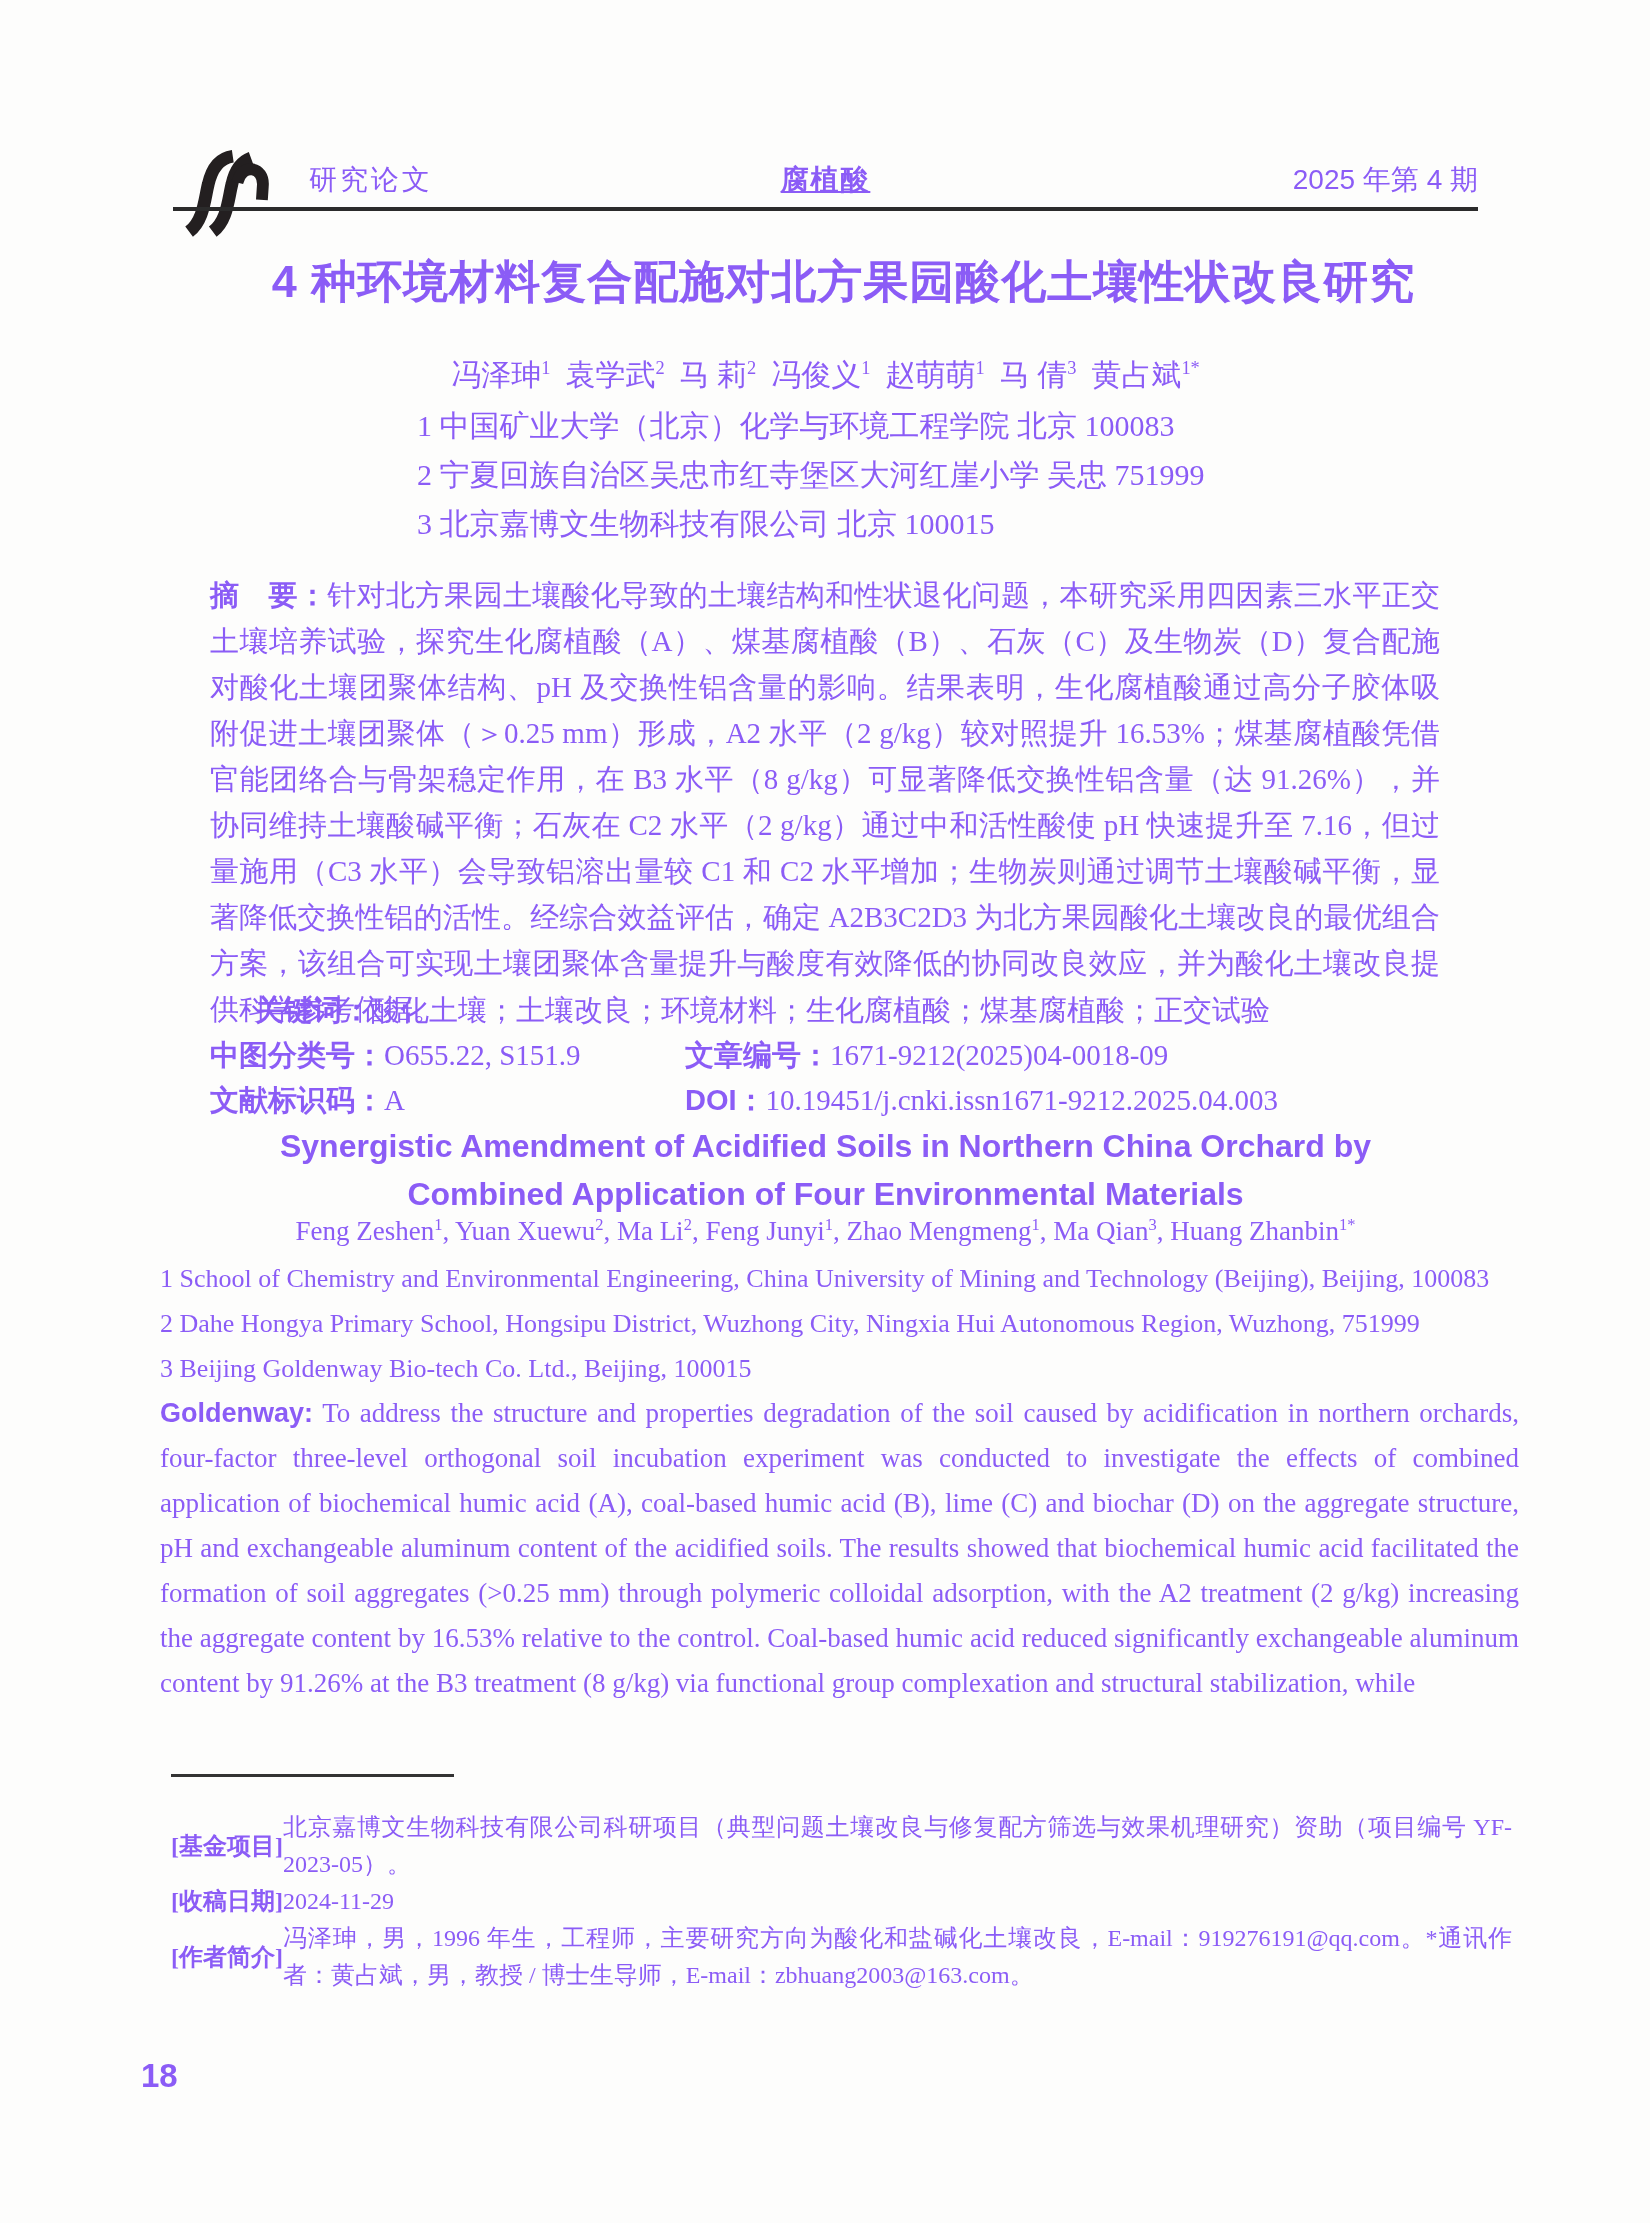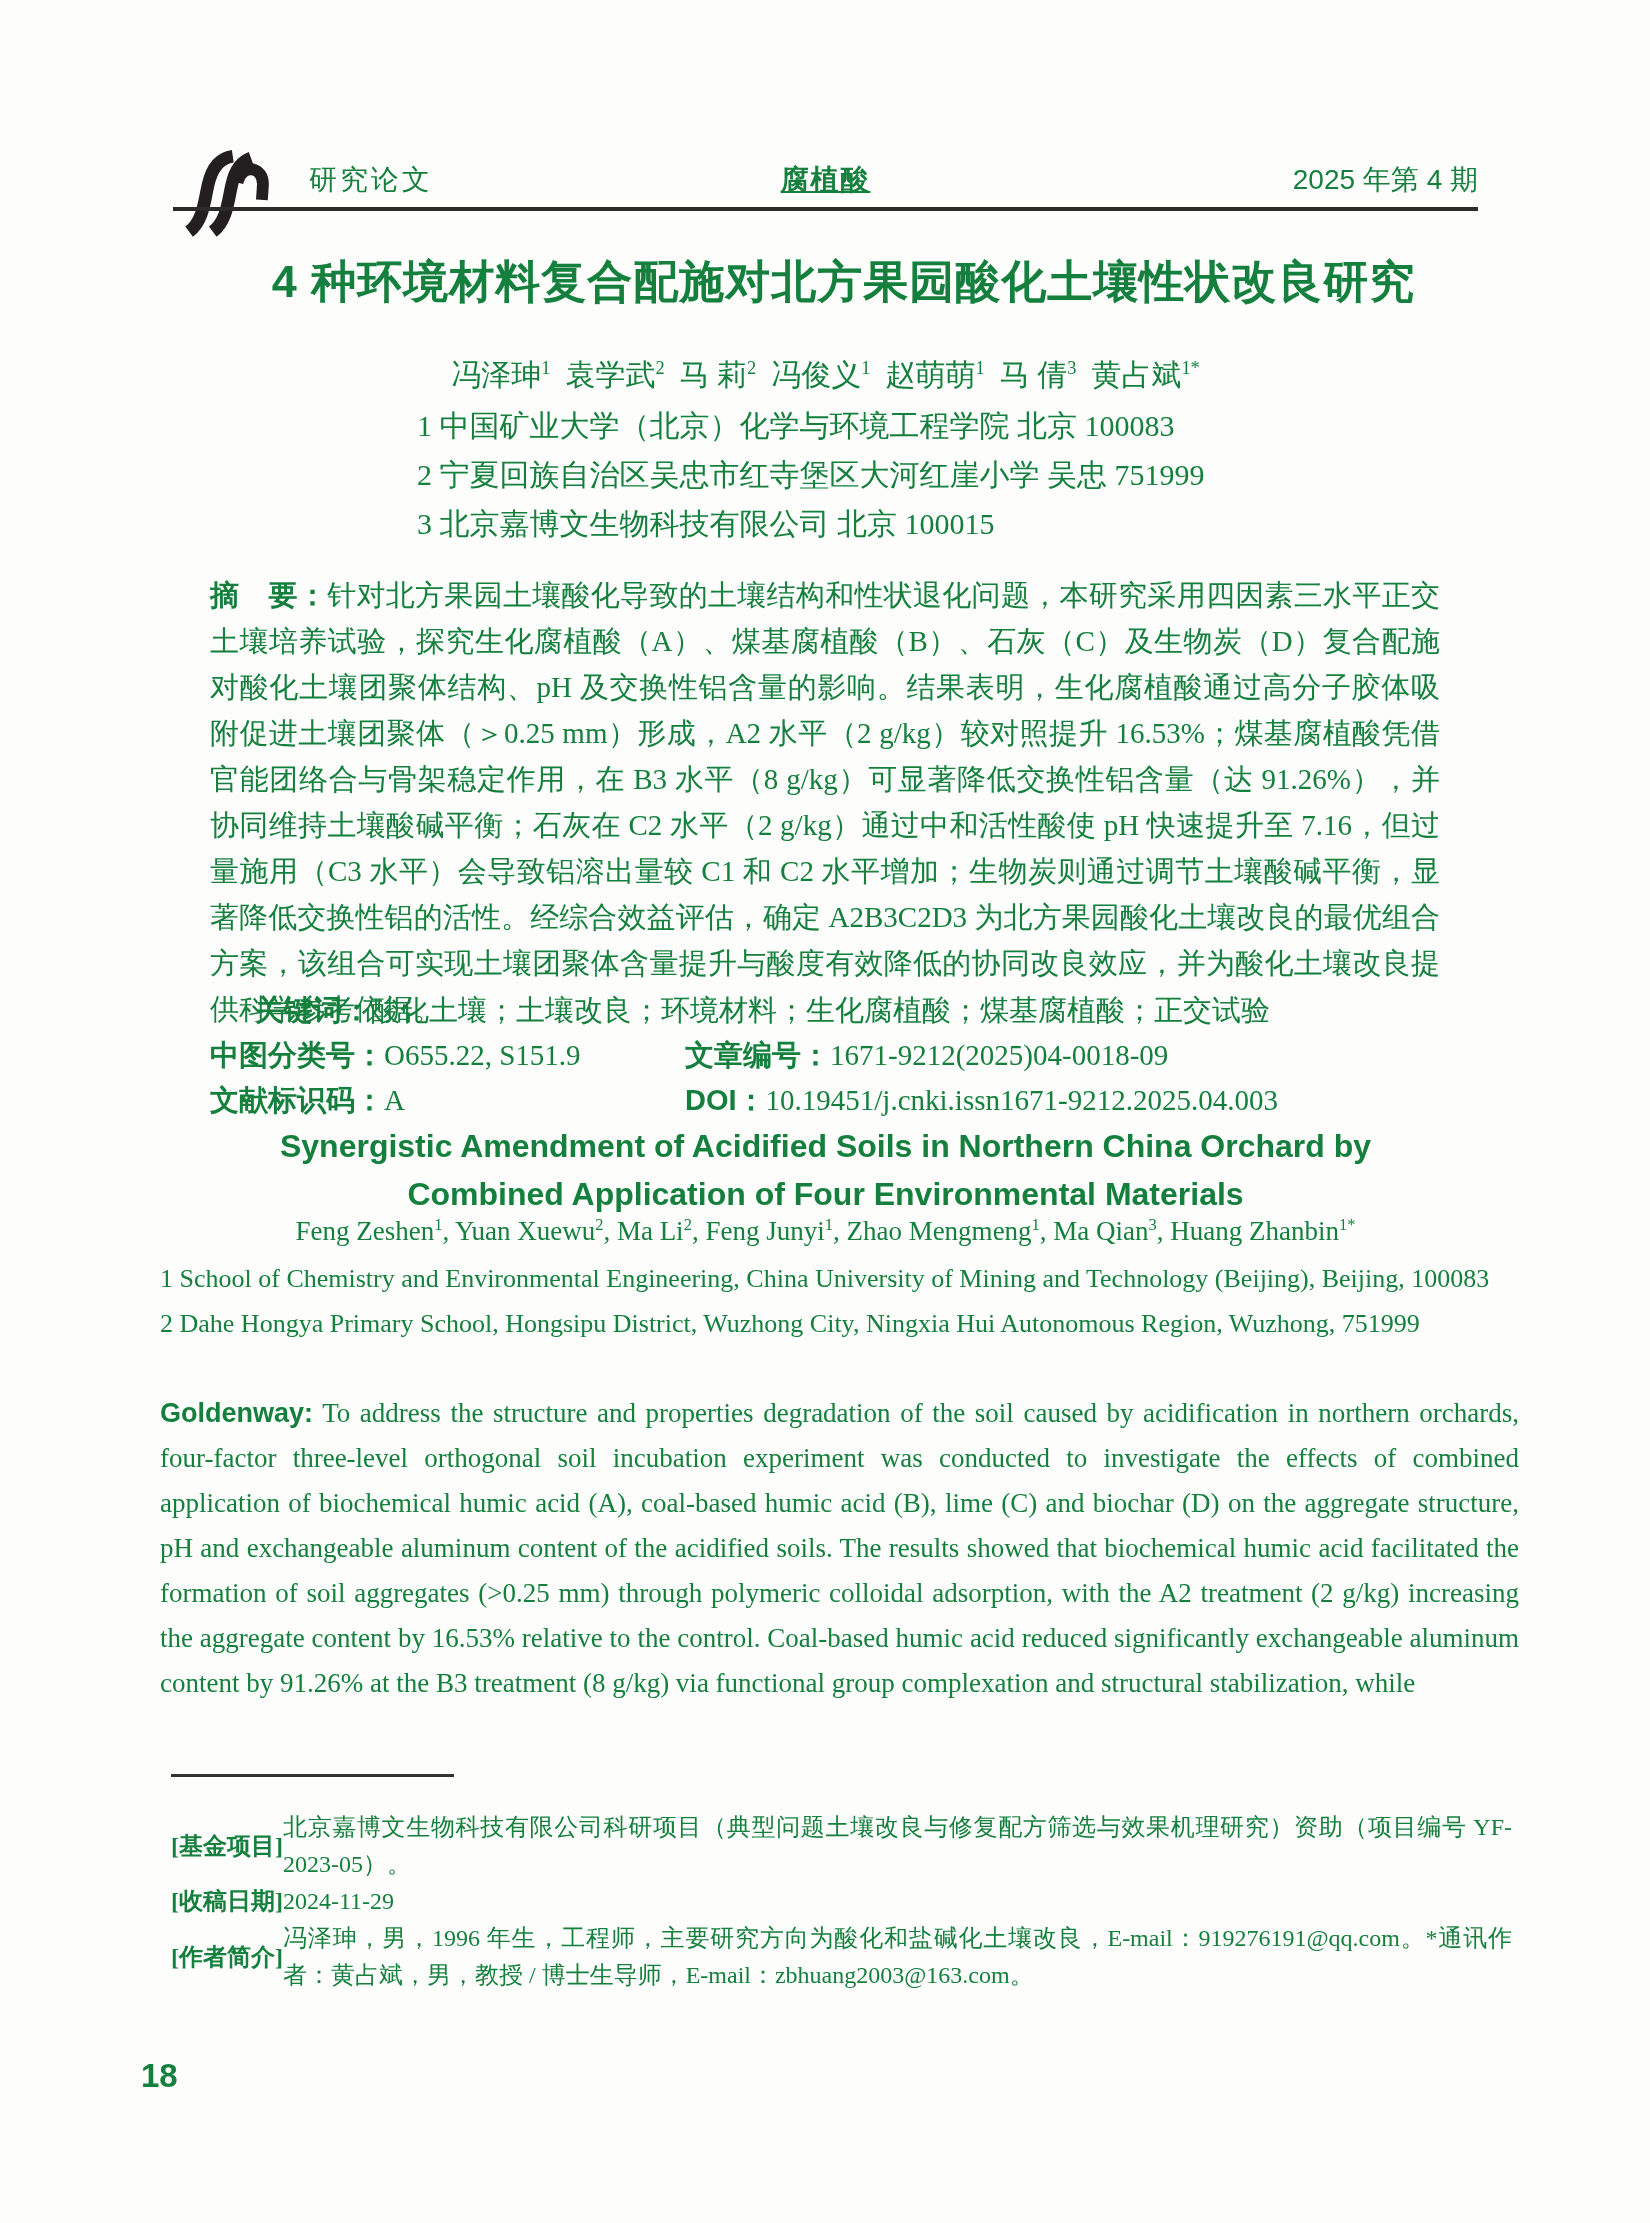--- a/index.html
+++ b/index.html
@@ -1,18 +1,18 @@
 <!DOCTYPE html>
 <html><head>
 <meta charset="utf-8">
 <style>
   html,body{margin:0;padding:0;background:#9a9a9a;}
   .page{
     position:relative;width:1651px;height:2223px;margin:0 auto;
-    background:#fdfdfc;color:#15803d;overflow:hidden;
+    background:#fdfdfc;color:#8b5cf6;overflow:hidden;
     font-family:"Liberation Serif","DejaVu Serif",serif;
   }
   .sans{font-family:"Liberation Sans","DejaVu Sans",sans-serif;}
   .abs{position:absolute;}
 
   
   .logo{left:180px;top:148px;width:91px;height:91px;}
   .hdr-left{left:309px;top:161px;font-size:28px;letter-spacing:2.9px;}
   .hdr-center{left:0;right:0;top:161px;text-align:center;font-size:28px;font-weight:600;letter-spacing:1.9px;text-decoration:underline;}
   .hdr-right{right:173px;top:161px;font-size:28px;}
@@ -96,20 +96,21 @@
   </div>
 
   <div class="abs title-en">
     <div>Synergistic Amendment of Acidified Soils in Northern China Orchard by</div>
     <div>Combined Application of Four Environmental Materials</div>
   </div>
   <div class="abs authors-en" id="authors-en"><span>Feng Zeshen</span><sup>1</sup>, <span>Yuan Xuewu</span><sup>2</sup>, <span>Ma Li</span><sup>2</sup>, <span>Feng Junyi</span><sup>1</sup>, <span>Zhao Mengmeng</span><sup>1</sup>, <span>Ma Qian</span><sup>3</sup>, <span>Huang Zhanbin</span><sup>1*</sup></div>
   <div class="abs affils-en" id="affils-en">
       <div>1 School of Chemistry and Environmental Engineering, China University of Mining and Technology (Beijing), Beijing, 100083</div>
       <div>2 Dahe Hongya Primary School, Hongsipu District, Wuzhong City, Ningxia Hui Autonomous Region, Wuzhong, 751999</div>
+      <div>3 Beijing Goldenway Bio-tech Co. Ltd., Beijing, 100015</div>
     </div>
 
   <p class="abs abstract-en" style="margin:0;">
     <span class="lbl sans">Goldenway:</span>
     <span>To address the structure and properties degradation of the soil caused by acidification in northern orchards, four-factor three-level orthogonal soil incubation experiment was conducted to investigate the effects of combined application of biochemical humic acid (A), coal-based humic acid (B), lime (C) and biochar (D) on the aggregate structure, pH and exchangeable aluminum content of the acidified soils. The results showed that biochemical humic acid facilitated the formation of soil aggregates (&gt;0.25 mm) through polymeric colloidal adsorption, with the A2 treatment (2 g/kg) increasing the aggregate content by 16.53% relative to the control. Coal-based humic acid reduced significantly exchangeable aluminum content by 91.26% at the B3 treatment (8 g/kg) via functional group complexation and structural stabilization, while</span>
   </p>
 
   <div class="abs fn-rule"></div>
   <div class="abs footnotes" id="footnotes">
       <div class="fn-row">

